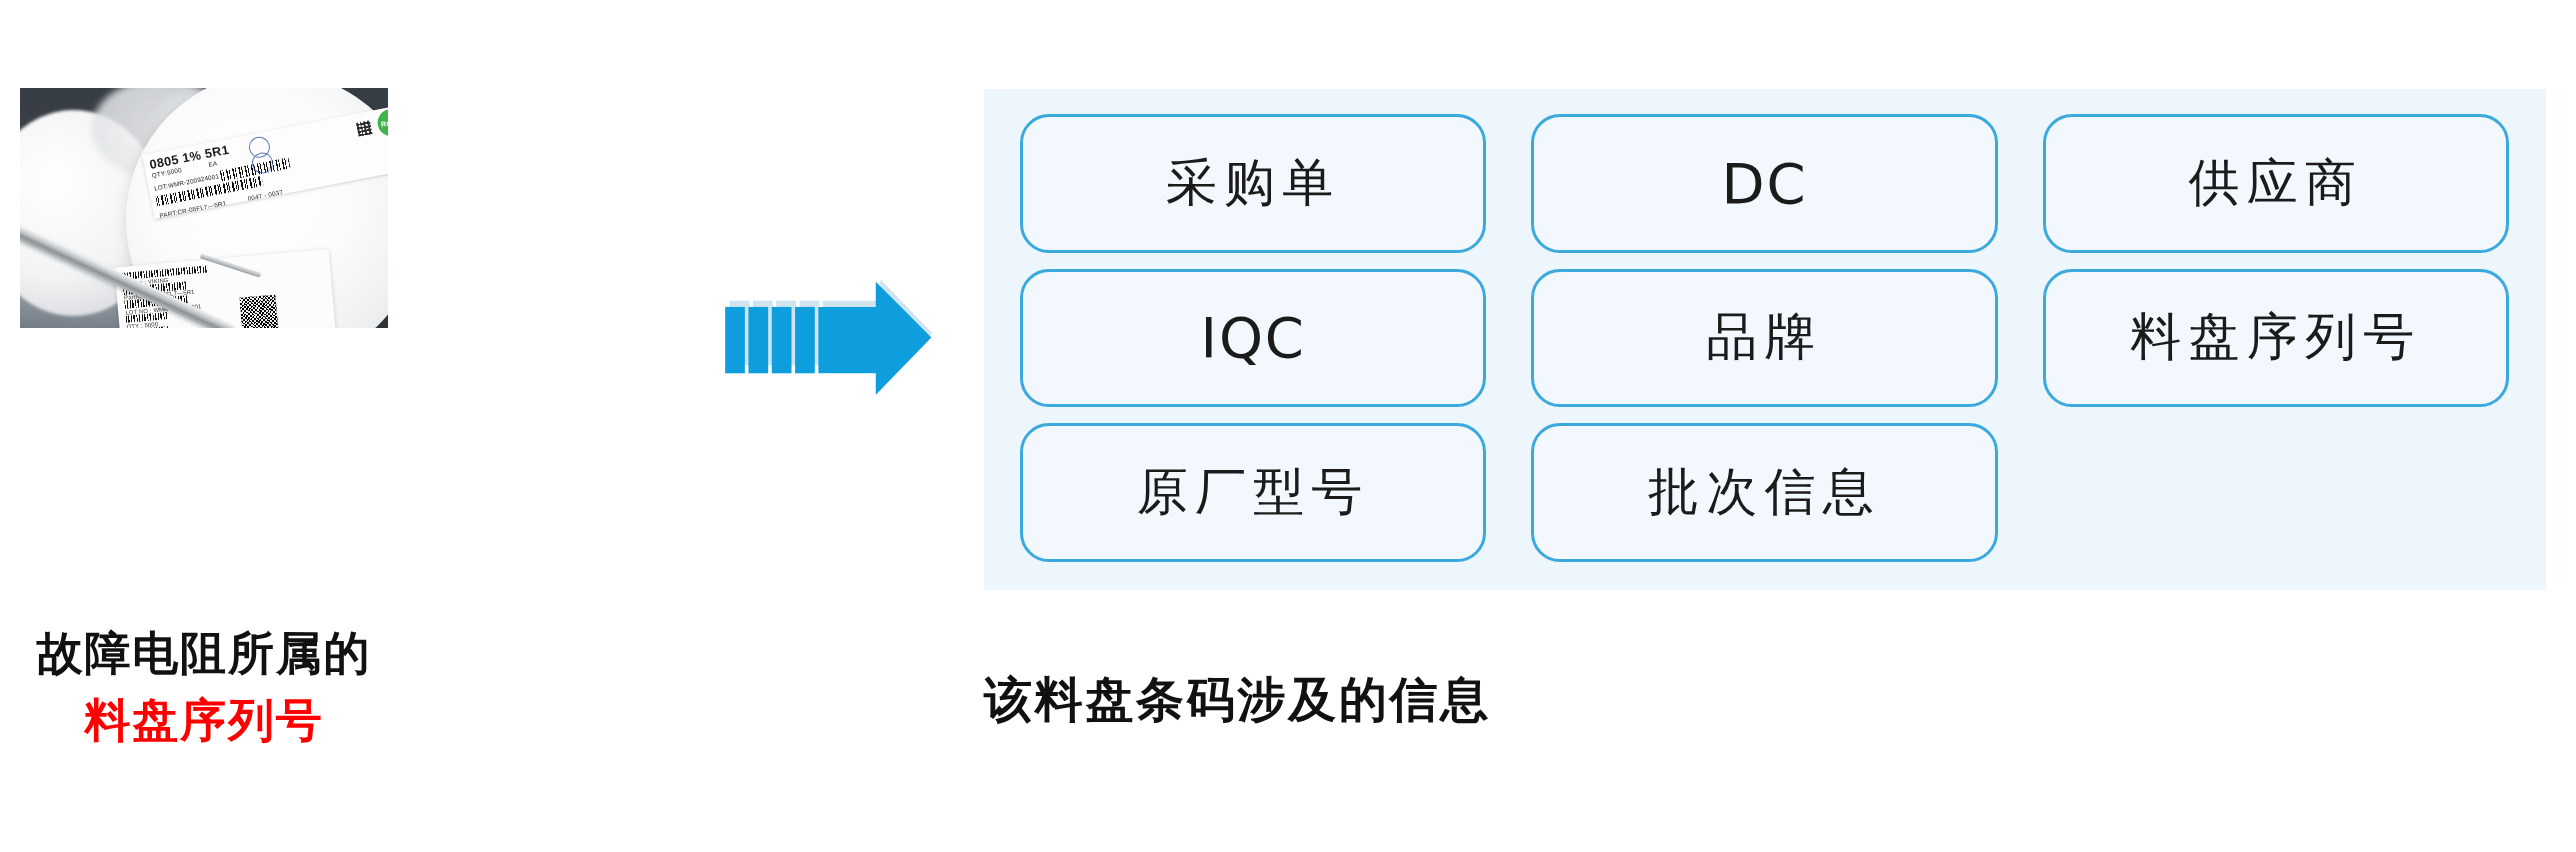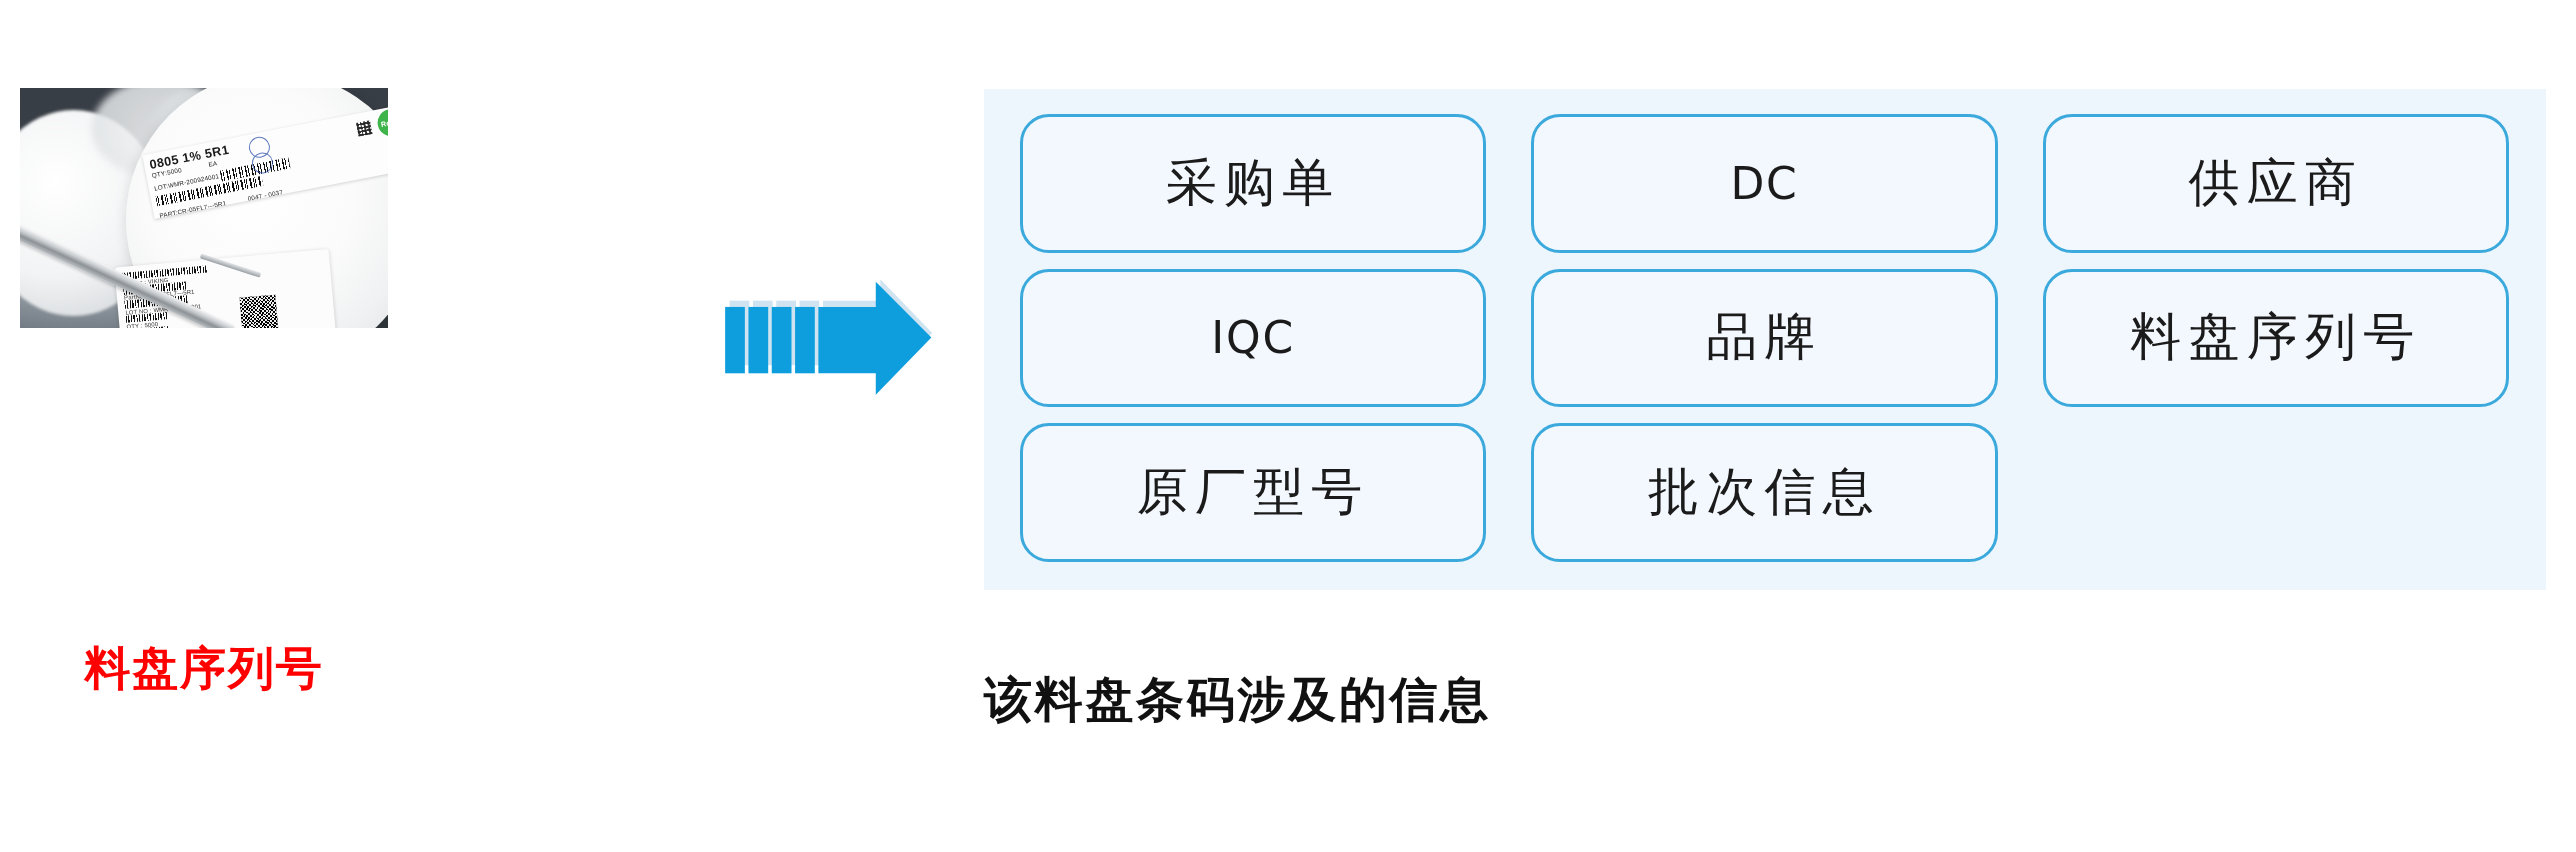--- a/index.html
+++ b/index.html
@@ -132,21 +132,21 @@
     position:absolute;left:36px;top:25px;width:1489px;height:448px;
     display:grid;grid-template-columns:repeat(3,1fr);grid-template-rows:repeat(3,1fr);
     column-gap:45px;row-gap:16px;
   }
   .cell{
     border:3.6px solid #3ba9dc;border-radius:29px;background:#f3f8fe;
     display:flex;align-items:center;justify-content:center;
     font-size:51px;color:#1b1b1b;letter-spacing:7.2px;
     font-family:"DejaVu Sans","Liberation Sans",sans-serif;font-weight:400;
   }
-  .cell.latin{letter-spacing:1.8px;font-size:44px;text-align:center;}
+  .cell.latin{letter-spacing:1.8px;font-size:56px;text-align:center;}
 
   
   .cap-left{
     position:absolute;left:20px;top:628px;width:368px;text-align:center;
   }
   .cap-left .line1{
     font-size:46px;font-weight:bold;color:#111;letter-spacing:1.8px;
     font-family:"DejaVu Sans","Liberation Sans",sans-serif;line-height:1.12;
   }
   .cap-left .line2{
@@ -240,17 +240,18 @@
     <div class="cell">供应商</div>
     <div class="cell latin">IQC</div>
     <div class="cell">品牌</div>
     <div class="cell">料盘序列号</div>
     <div class="cell">原厂型号</div>
     <div class="cell">批次信息</div>
   </div>
 </div>
 
 <div class="cap-left">
+  <div class="line1">故障电阻所属的</div>
   <div class="line2">料盘序列号</div>
 </div>
 
 <div class="cap-right">该料盘条码涉及的信息</div>
 
 
 </body></html>

